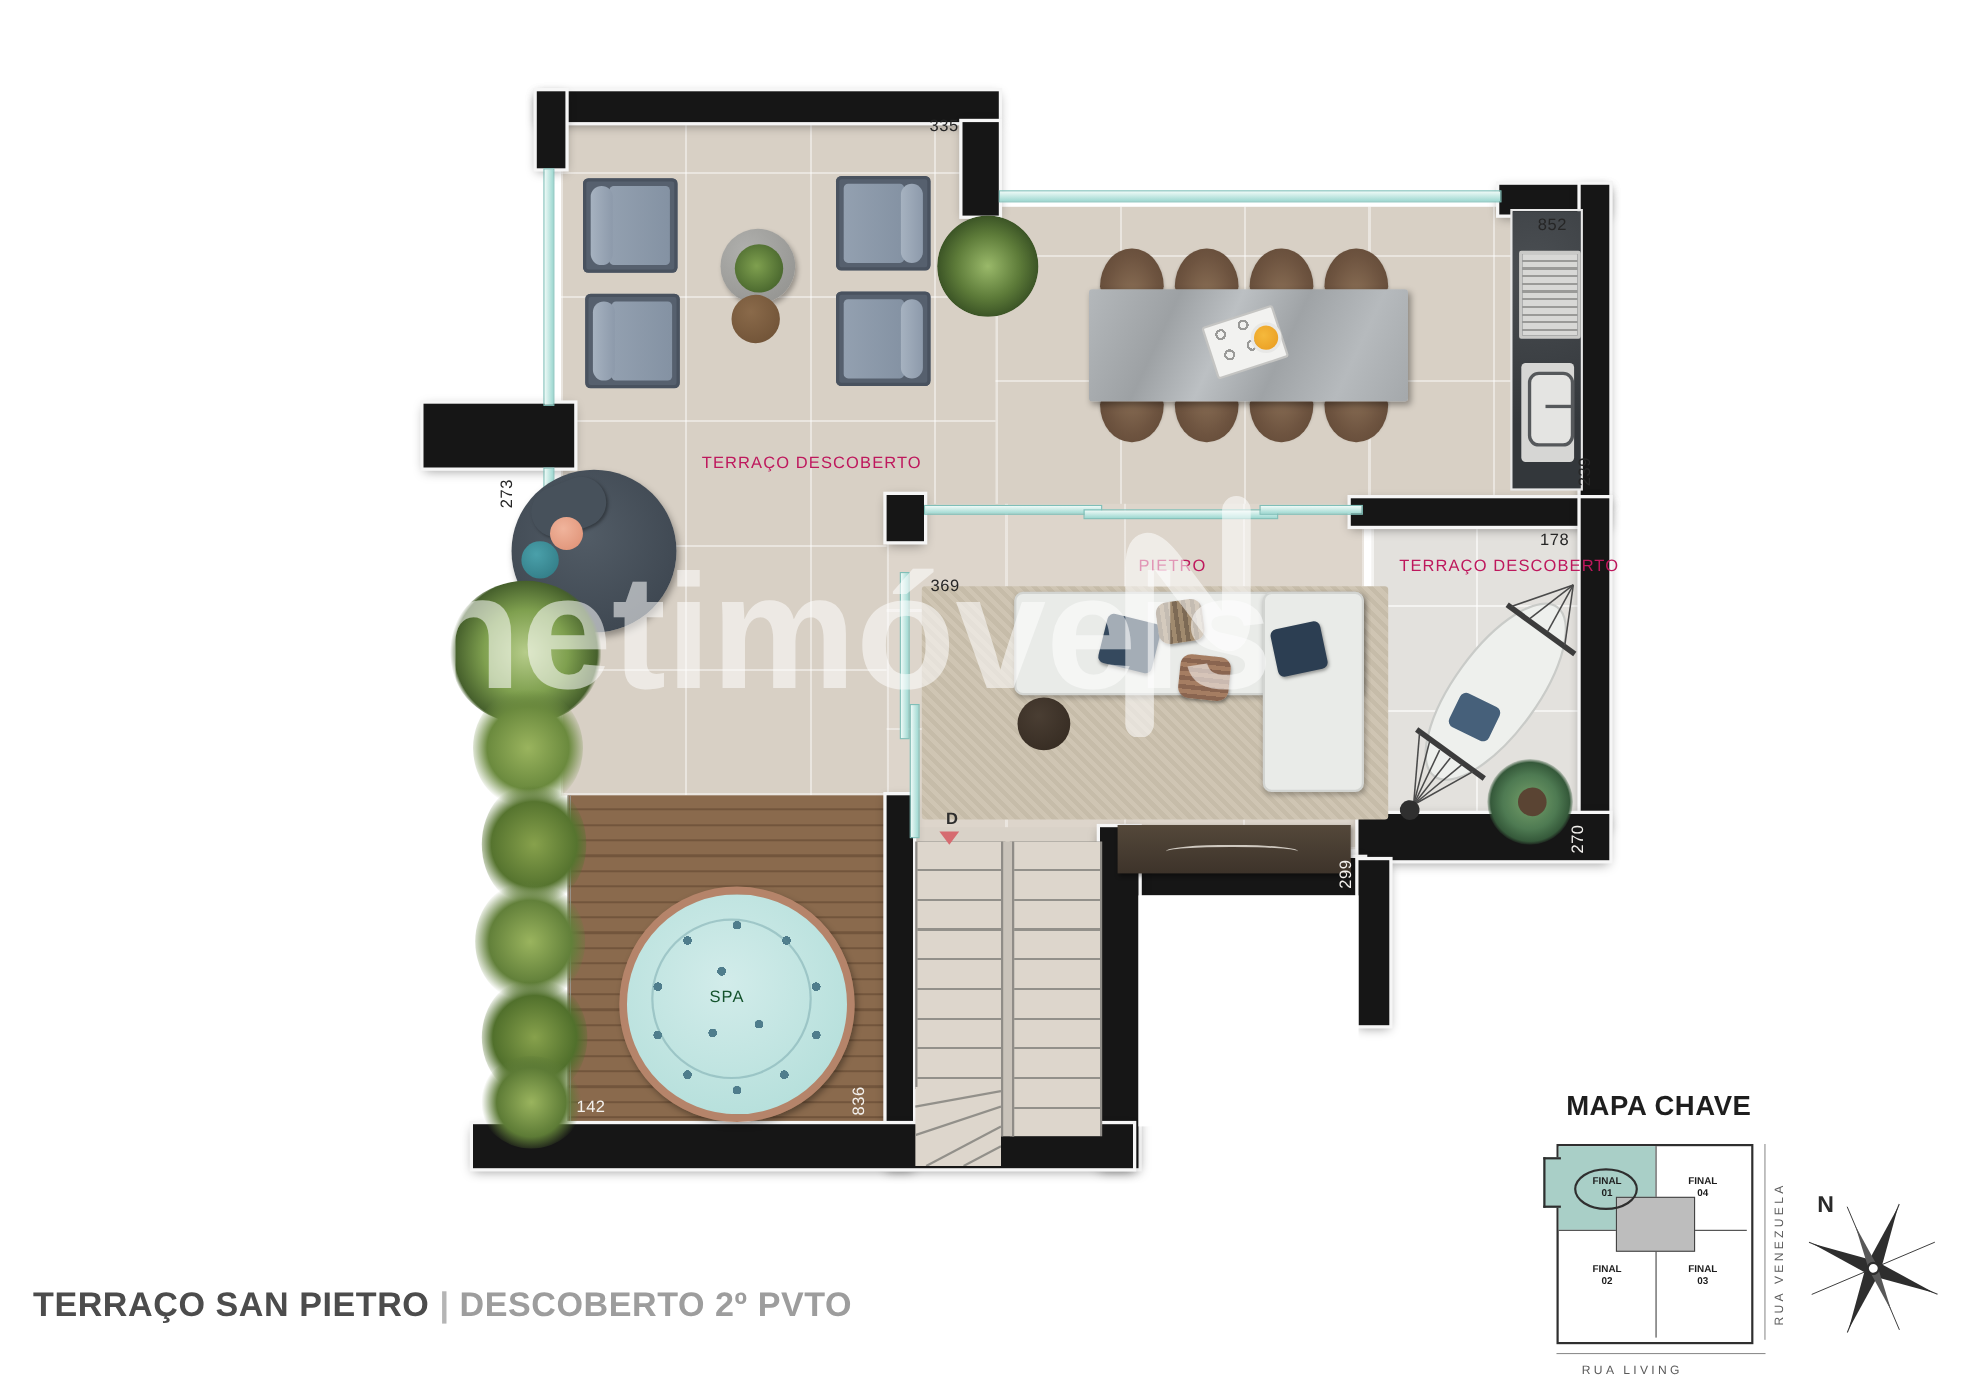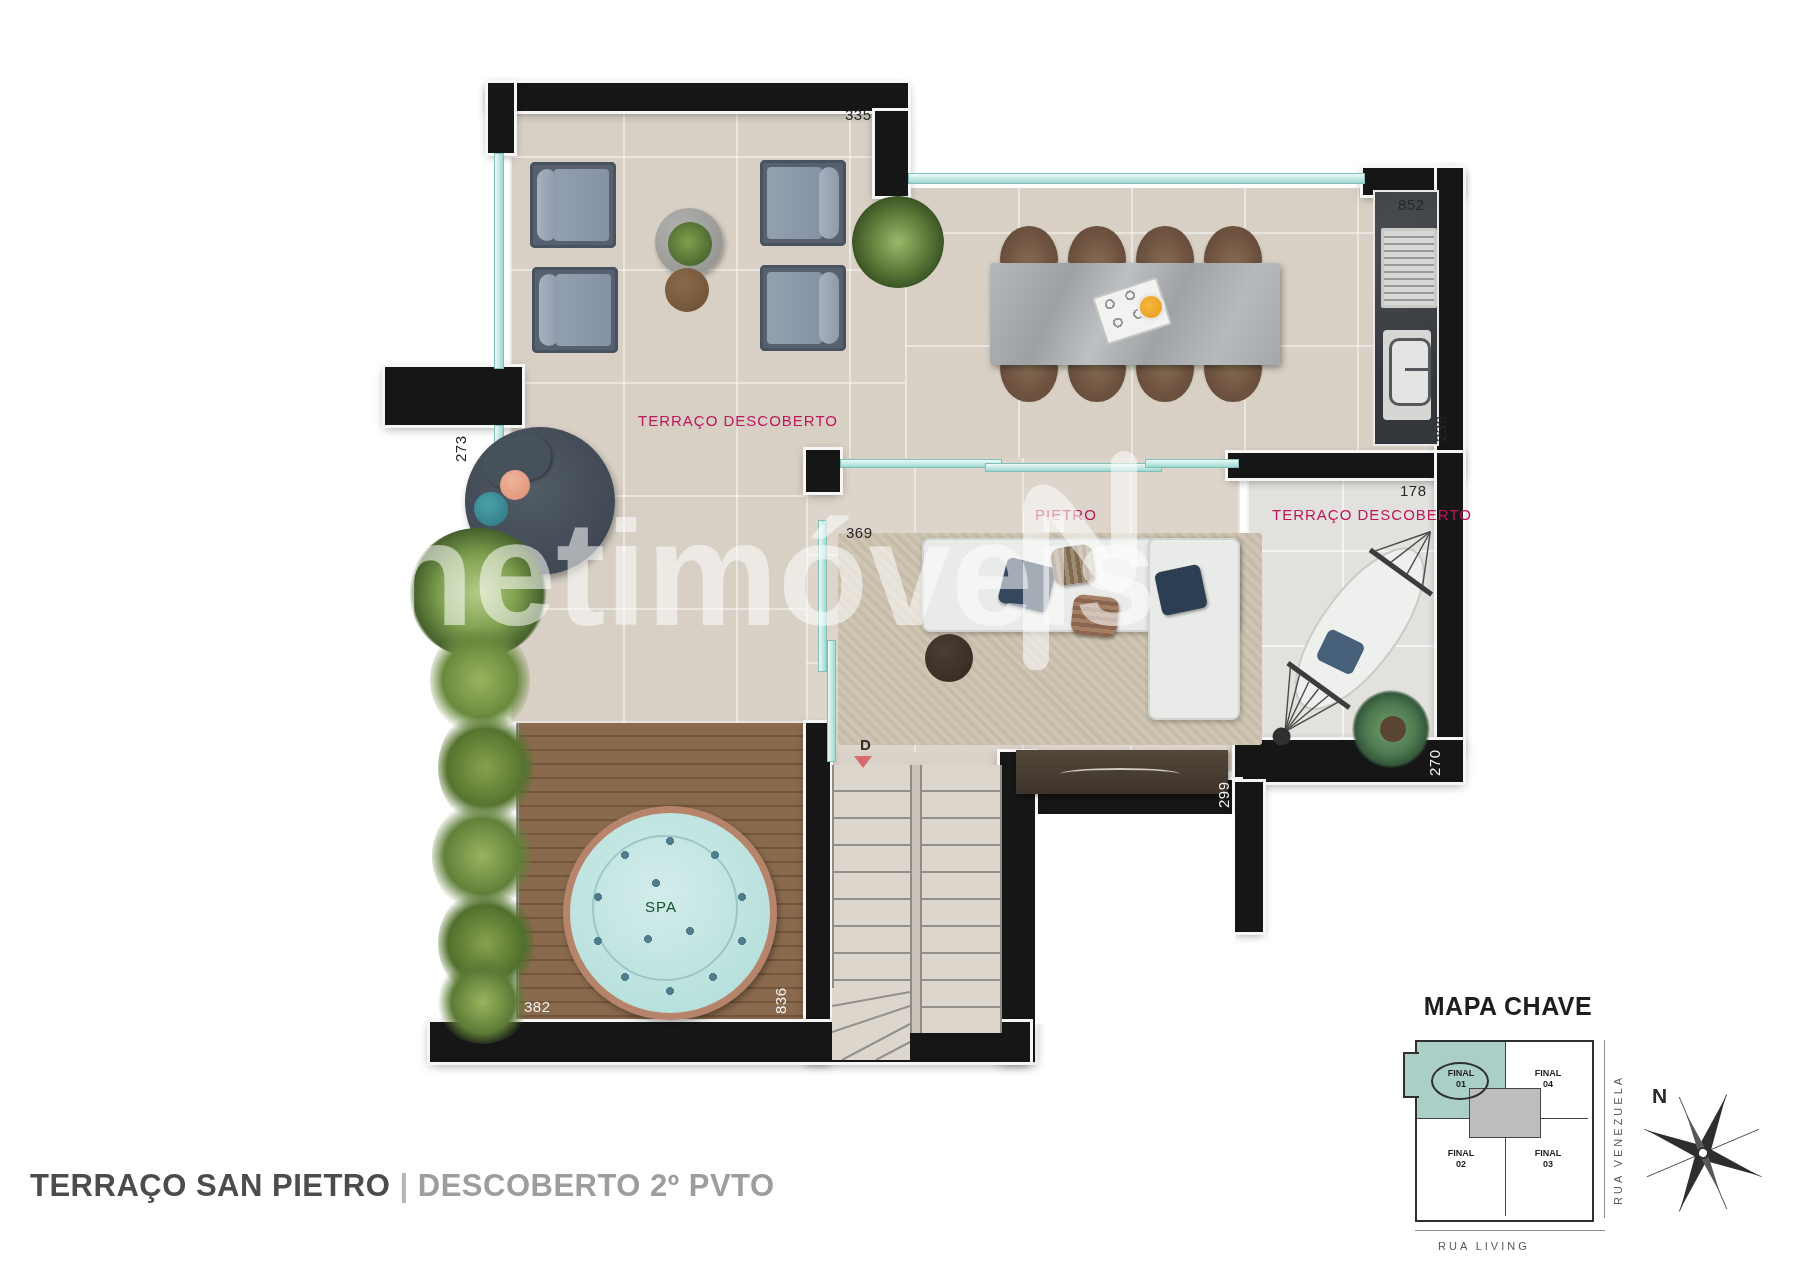--- a/index.html
+++ b/index.html
@@ -221,21 +221,21 @@
   <div class="lbl room" style="left:1272px;top:506px;">TERRAÇO DESCOBERTO</div>
 
   <div class="lbl dim" style="left:845px;top:106px;">335</div>
   <div class="lbl dim" style="left:1398px;top:196px;text-align:center;">852</div>
   <div class="lbl dim vert" style="left:1432px;top:442px;">239</div>
   <div class="lbl dim" style="left:1400px;top:482px;">178</div>
   <div class="lbl dim vert" style="left:452px;top:462px;">273</div>
   <div class="lbl dim" style="left:846px;top:476px;margin-top:48px;">369</div>
   <div class="lbl dim dimw vert" style="left:1215px;top:808px;z-index:7;">299</div>
   <div class="lbl dim dimw vert" style="left:1426px;top:776px;">270</div>
-  <div class="lbl dim dimw" style="left:524px;top:998px;">382</div>
+  <div class="lbl dim dimw" style="left:524px;top:998px;">142</div>
   <div class="lbl dim dimw vert" style="left:772px;top:1014px;">836</div>
 
   <svg class="abs wm" style="left:330px;top:430px;pointer-events:none;" width="880" height="300" viewBox="0 0 880 300">
     <text x="440" y="195" text-anchor="middle" font-family="Liberation Sans,sans-serif" font-size="148" font-weight="bold" fill="#ffffff">netimóveis</text>
   </svg>
   <svg class="abs wm" style="left:1000px;top:450px;pointer-events:none;" width="160" height="220" viewBox="0 0 160 220">
     <path d="M36 208 V66 Q36 32 60 60 L104 118 Q124 144 124 108 V14" fill="none" stroke="#ffffff" stroke-width="26" stroke-linecap="round" stroke-linejoin="round"></path>
   </svg>
 
   <div class="abs" style="left:30px;top:1168px;font-size:31px;font-weight:bold;letter-spacing:.5px;">

